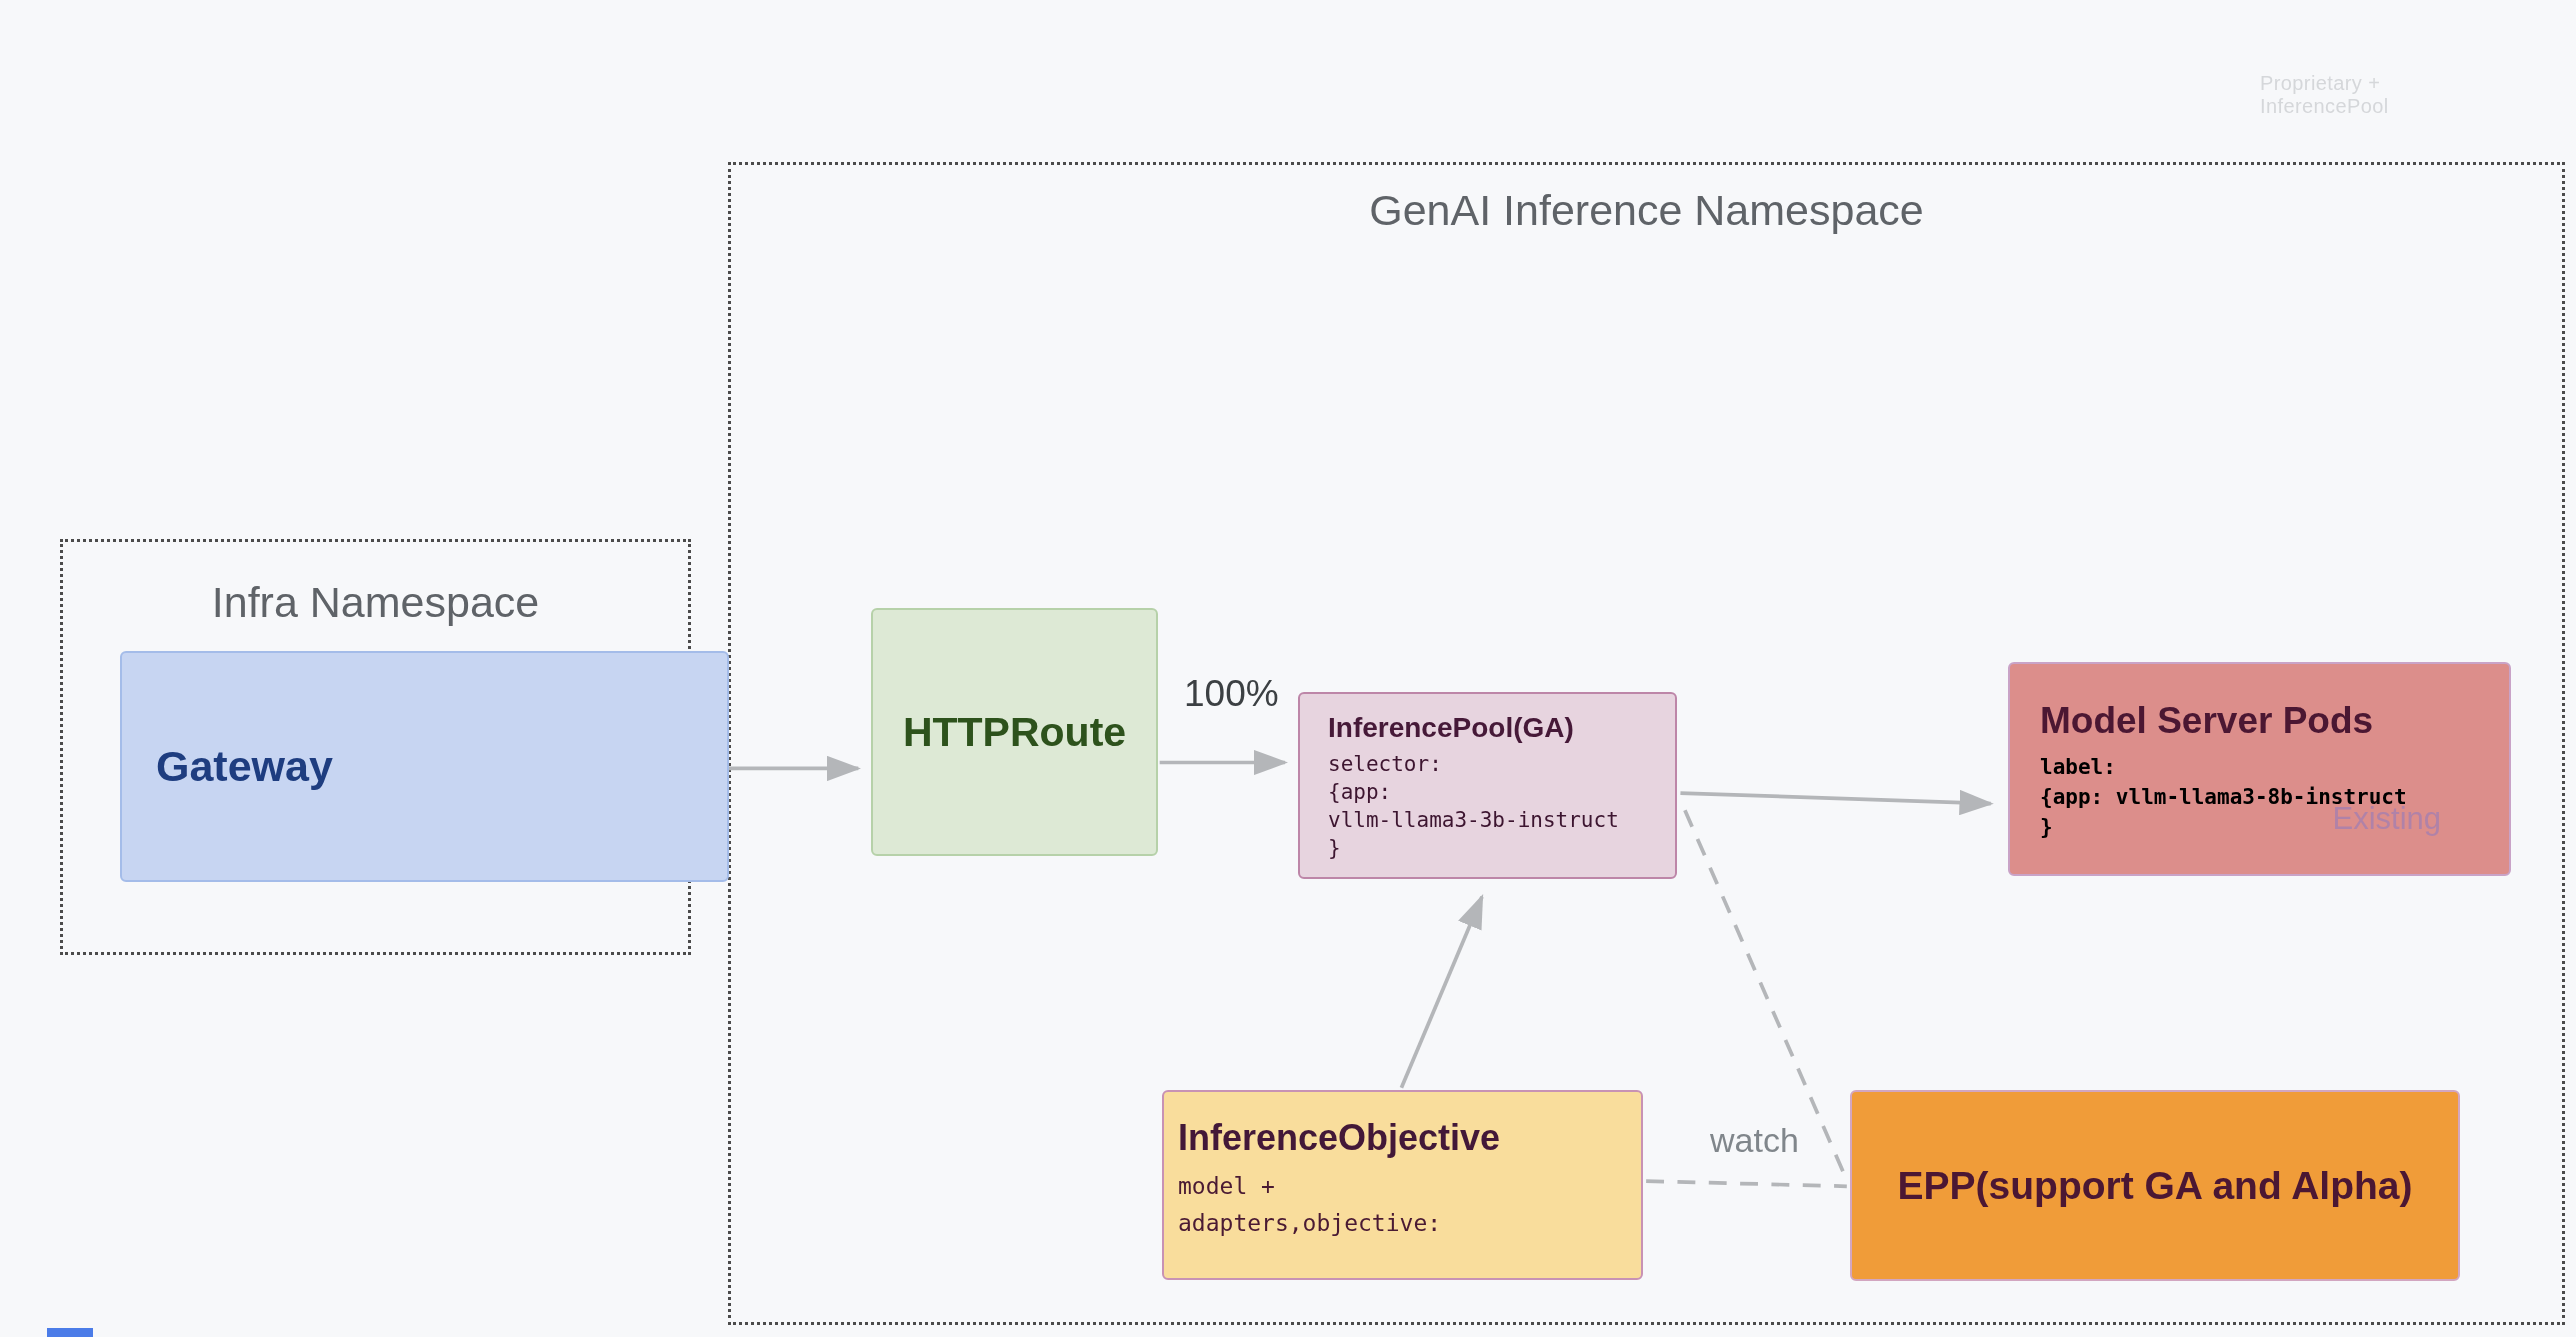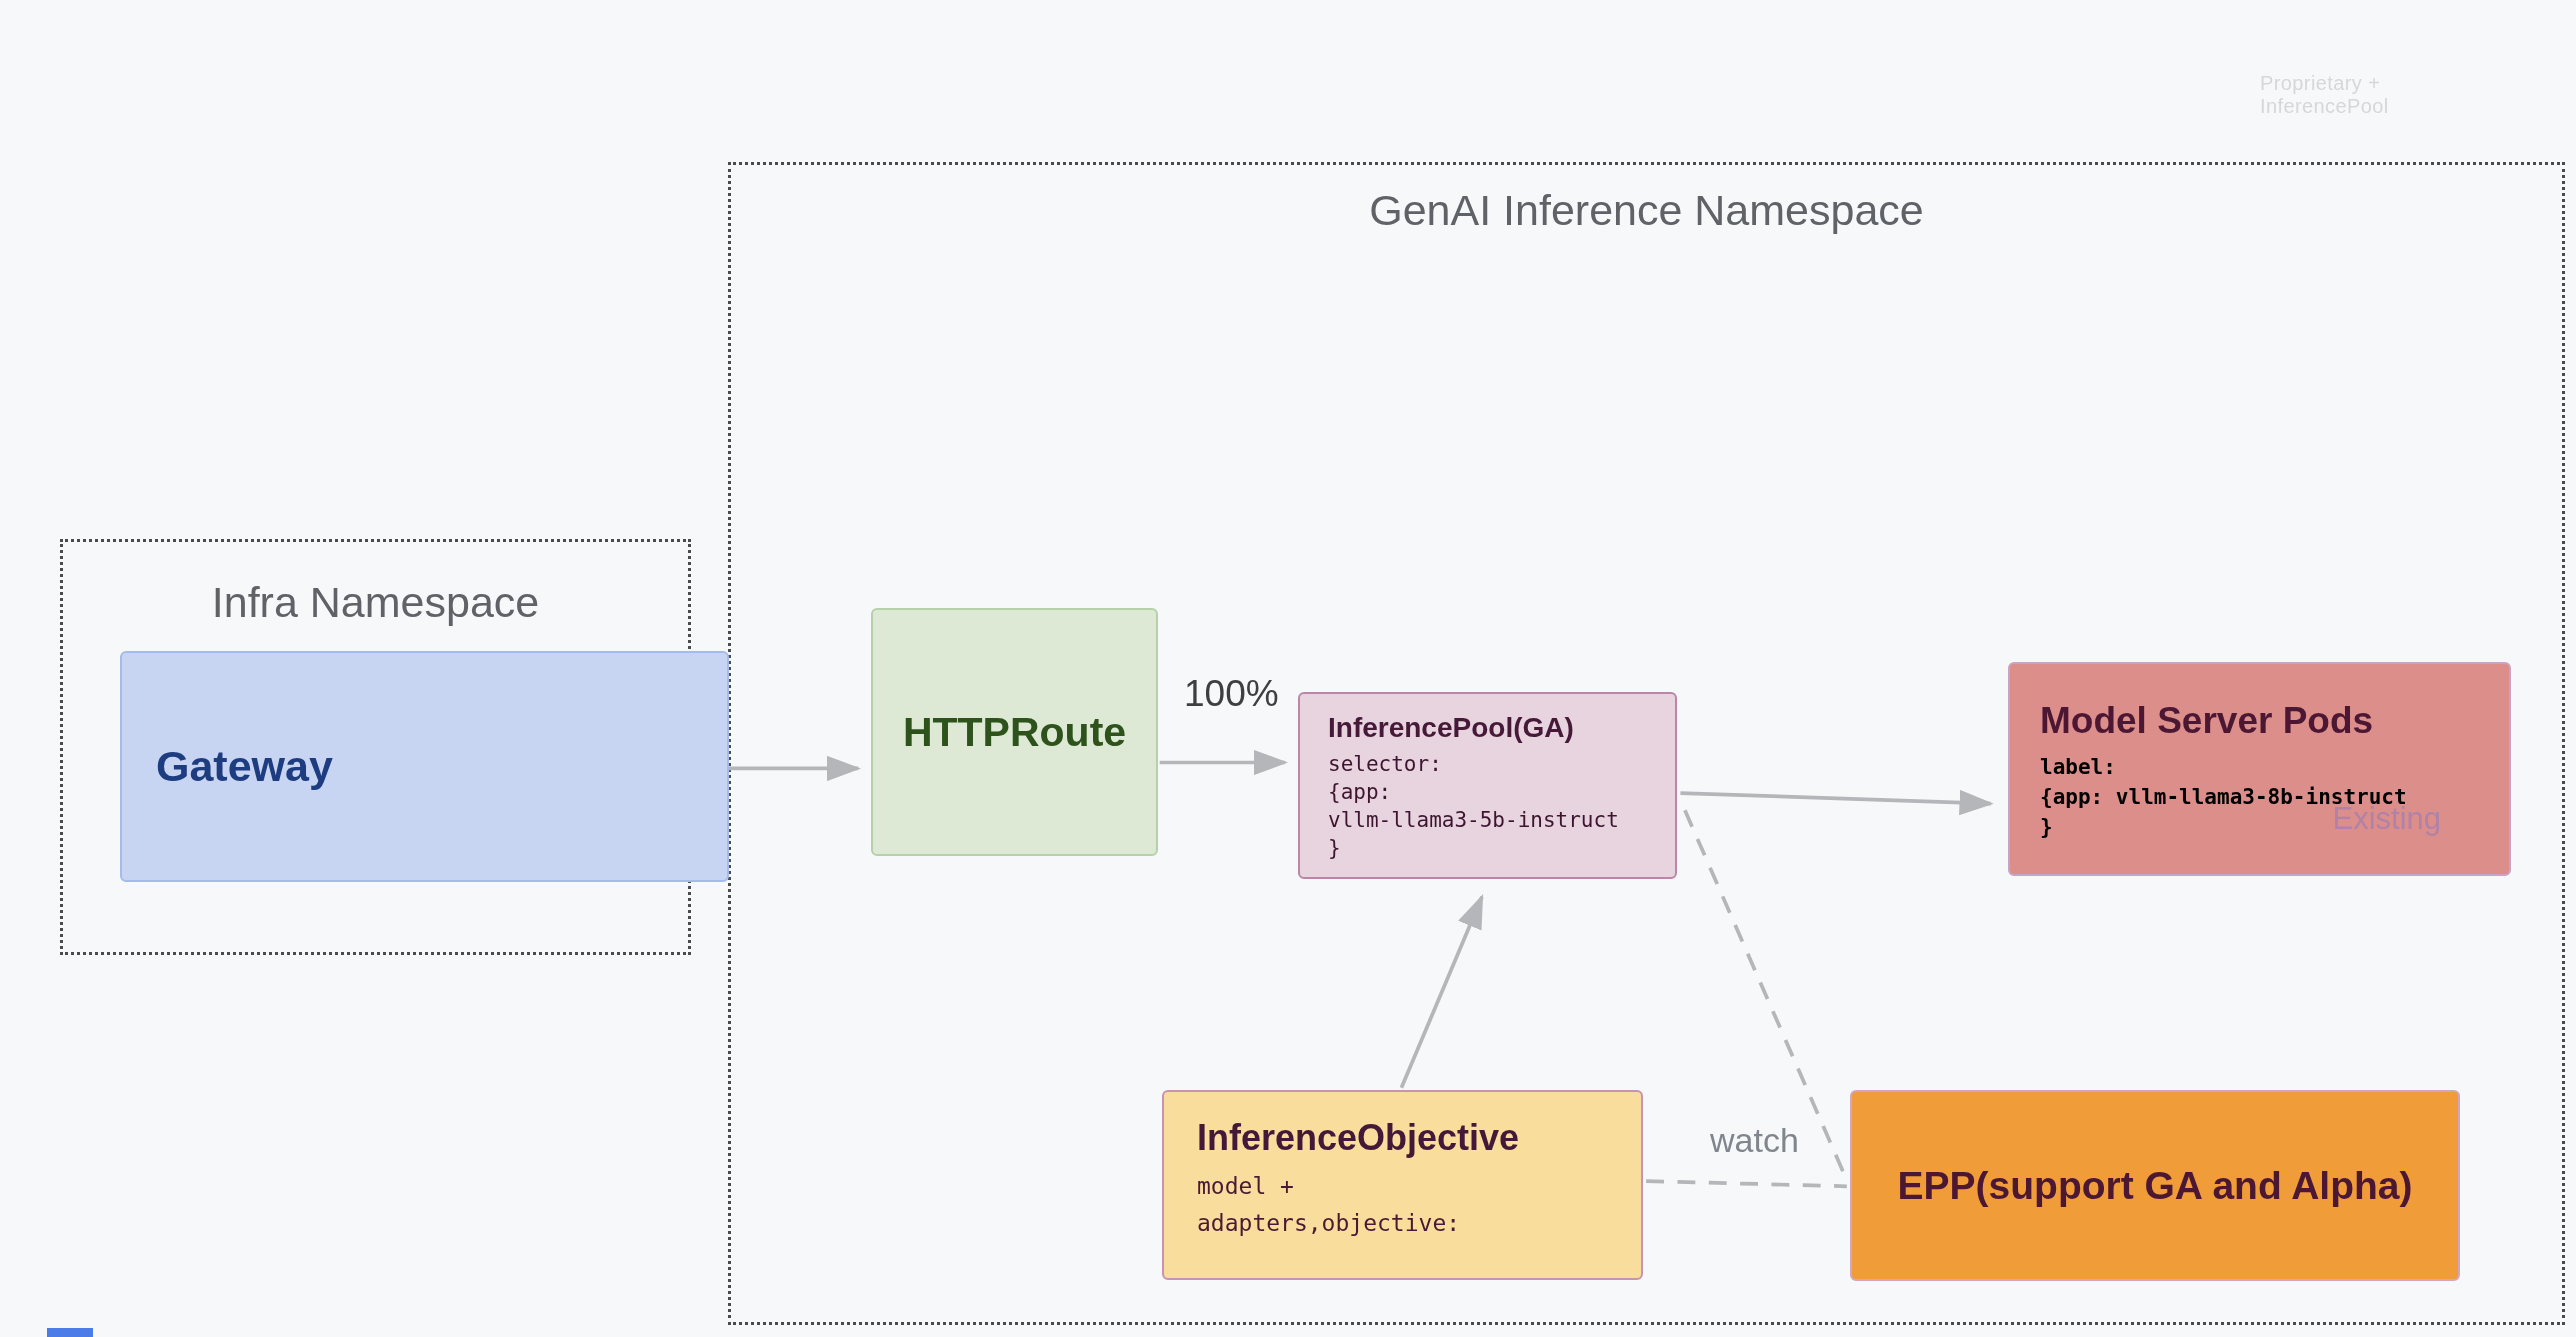--- a/index.html
+++ b/index.html
@@ -58,21 +58,21 @@
   #node-pods .title { font-size:37px; color:#4b1732; margin-bottom:10.4px; }
   #node-pods .body  { font-size:21px; line-height:30px; color:#000000;font-weight:bold; }
   #node-pods .tag {
     position:absolute; right:68px; bottom:37px;
     font-size:31px; color:rgba(168,128,173,0.85);
   }
 
   #node-objective {
     left:1162px; top:1090px; width:481px; height:190px;
     background:#f9dd9c; border-color:#c892b4;
-    padding:25px 0 0 33px;
+    padding:25px 0 0 14px;
   }
   #node-objective .title { font-size:36px; color:#431838; margin-bottom:9px; }
   #node-objective .body  { font-size:23px; line-height:37px; color:#4a1a33; }
 
   #node-epp {
     left:1850px; top:1090px; width:610px; height:191px;
     background:#f09c39; border-color:#d2a6c0;
     display:flex; align-items:center; justify-content:center;
   }
   #node-epp .label { font-weight:700; font-size:39px; color:#4b1733; }
@@ -122,21 +122,21 @@
   </div>
 
   <div class="node" id="node-httproute">
     <div class="label">HTTPRoute</div>
   </div>
 
   <div class="node" id="node-pool">
     <div class="title">InferencePool(GA)</div>
     <div class="body">selector:
 {app:
-vllm-llama3-5b-instruct
+vllm-llama3-3b-instruct
 }</div>
   </div>
 
   <div class="node" id="node-pods">
     <div class="title">Model Server Pods</div>
     <div class="body">label:
 {app: vllm-llama3-8b-instruct
 }</div>
     <div class="tag">Existing</div>
   </div>

